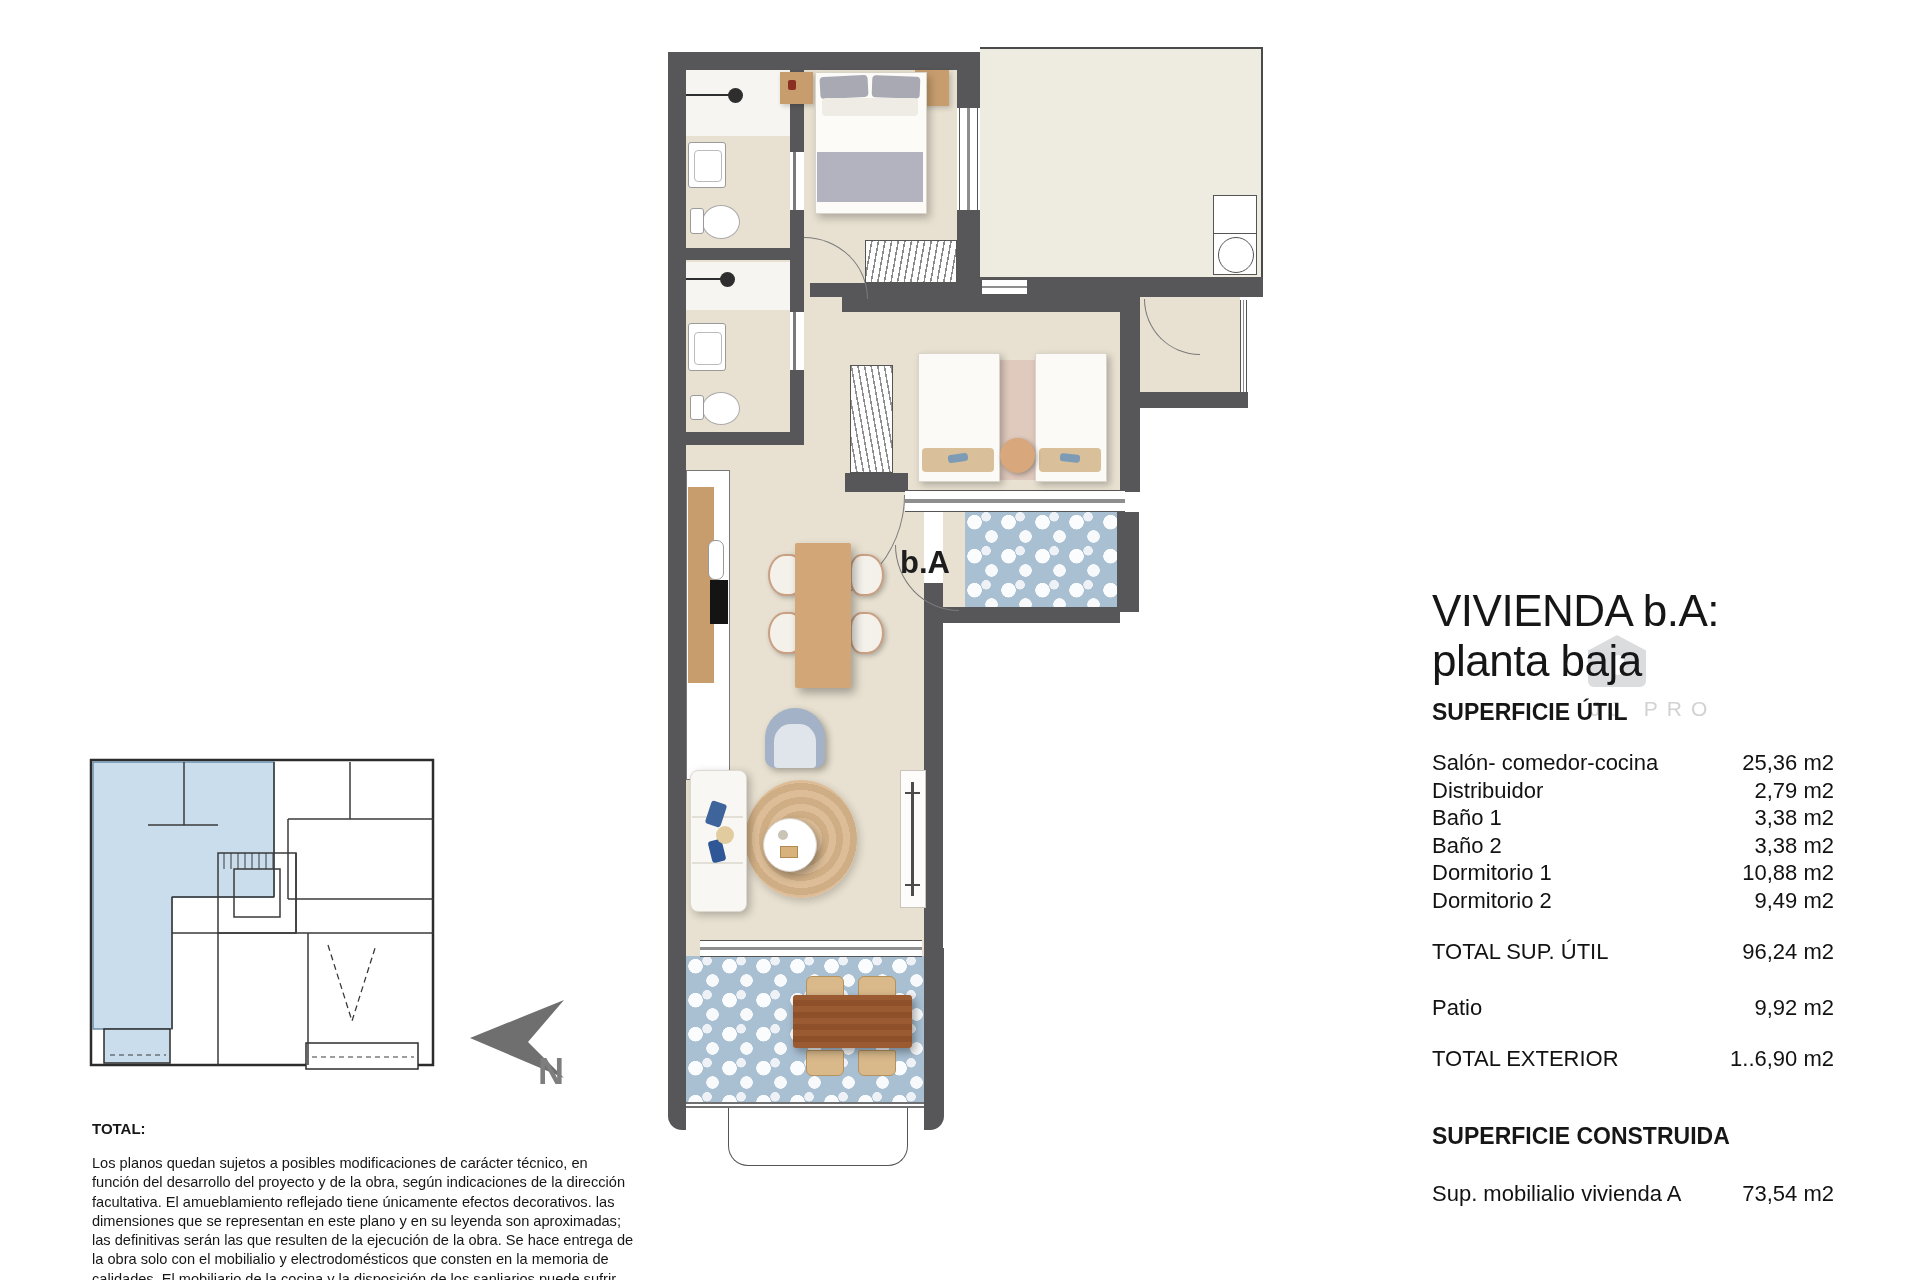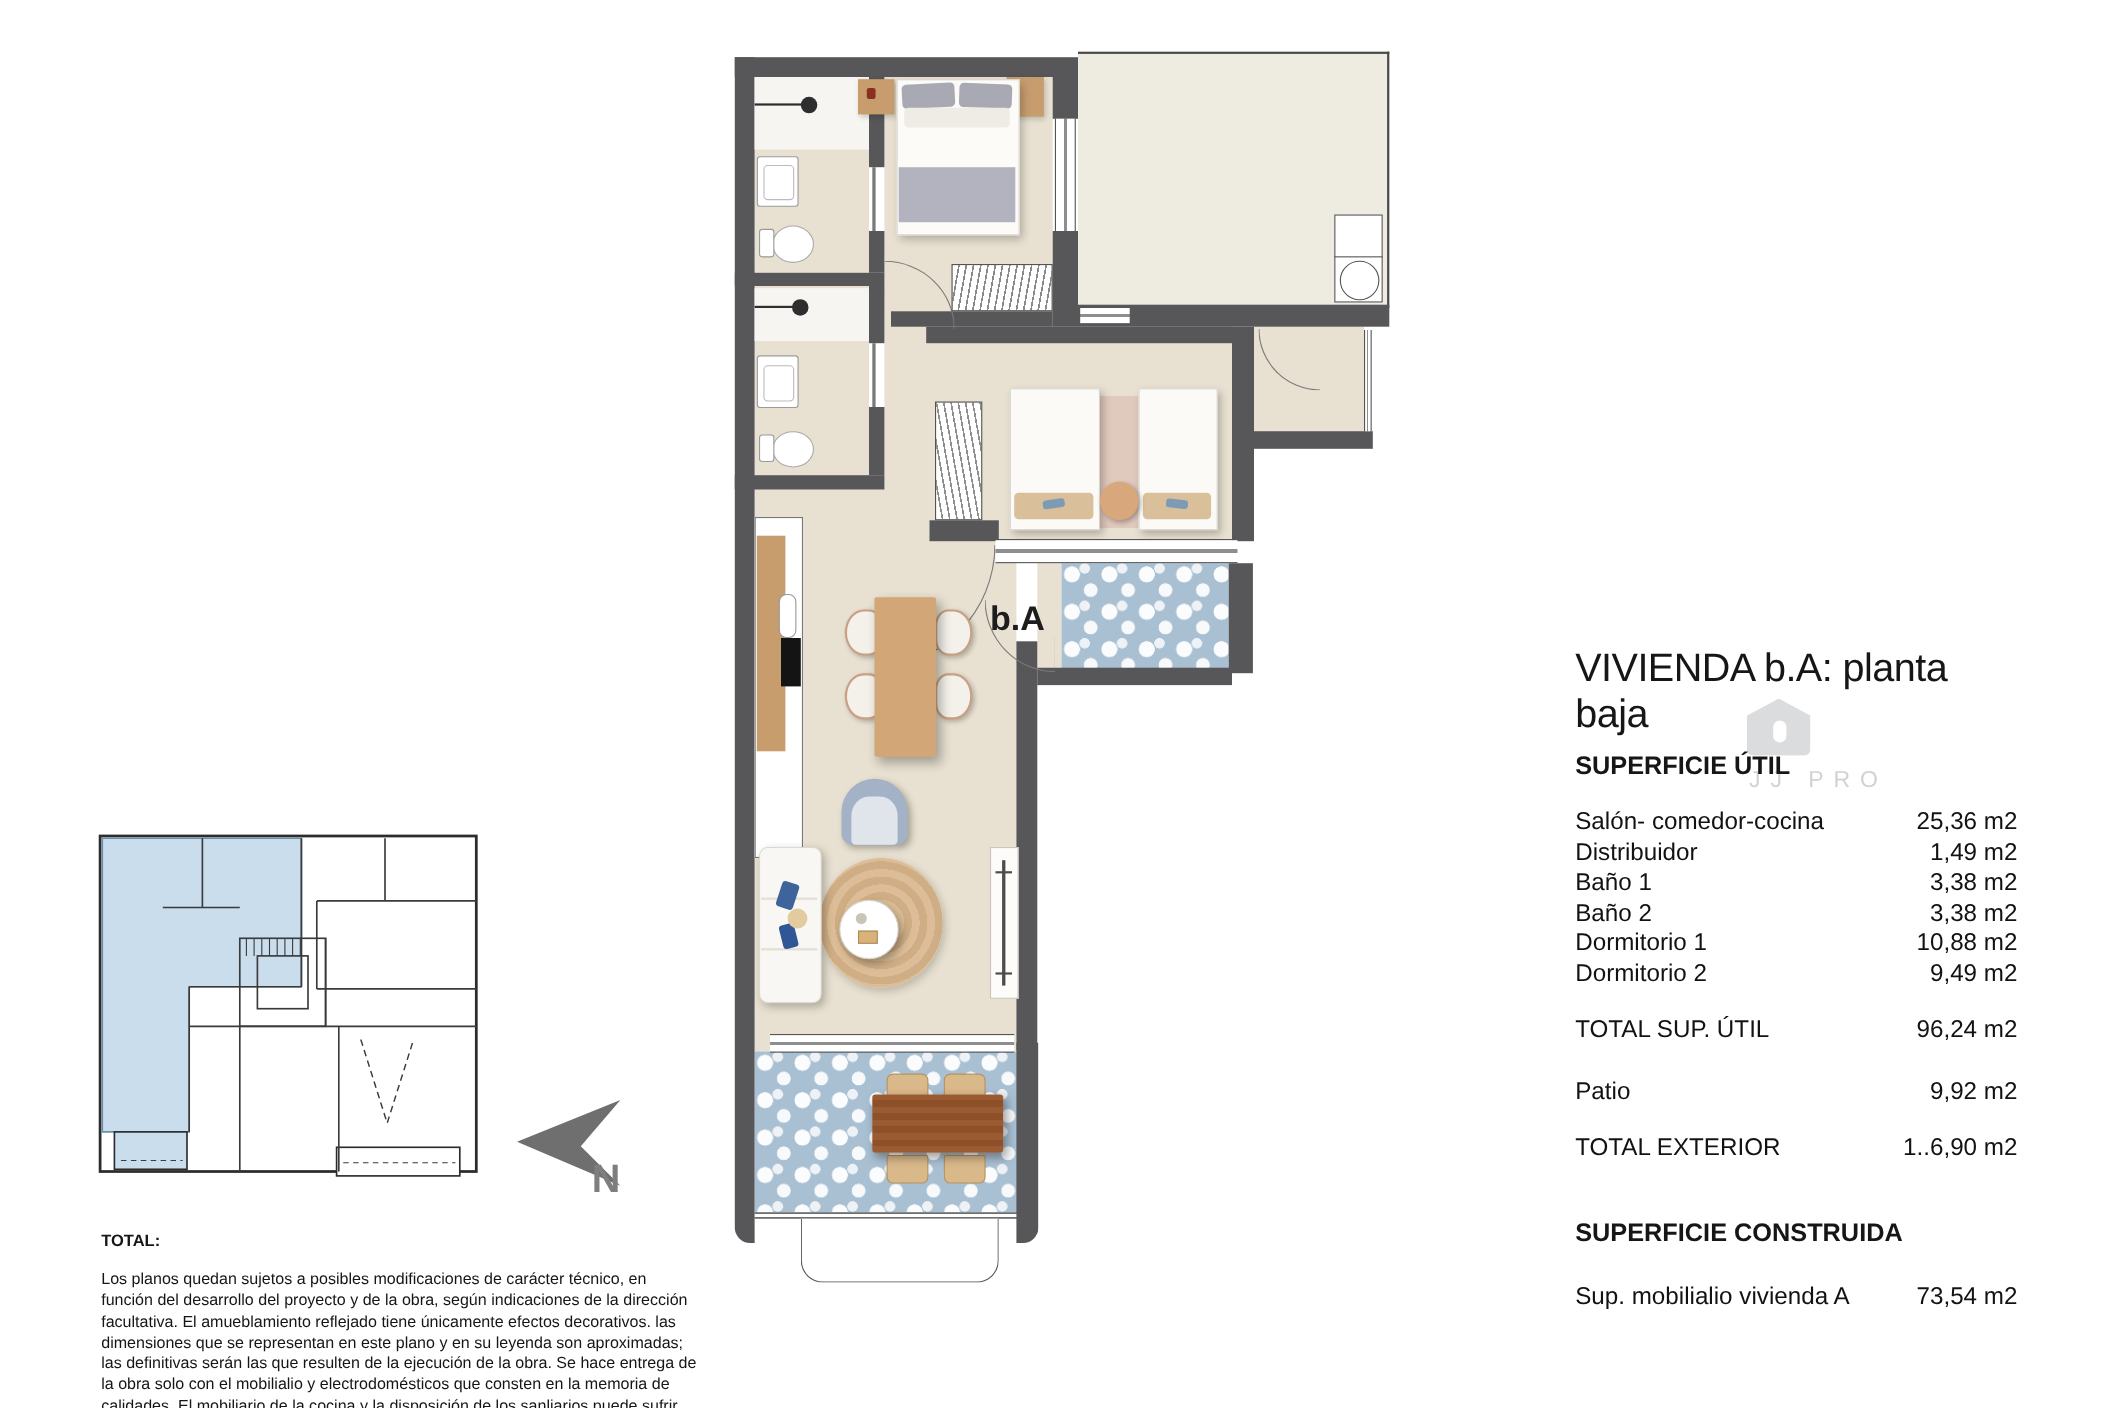--- a/index.html
+++ b/index.html
@@ -26,21 +26,21 @@
   .arcBL{position:absolute;border-left:1.5px solid #7a7a7a;border-bottom:1.5px solid #7a7a7a;
          border-bottom-left-radius:100% 100%;box-sizing:border-box;}
   .arcBR{position:absolute;border-right:1.5px solid #7a7a7a;border-bottom:1.5px solid #7a7a7a;
          border-bottom-right-radius:100% 100%;box-sizing:border-box;}
   .arcTR{position:absolute;border-right:1.5px solid #7a7a7a;border-top:1.5px solid #7a7a7a;
          border-top-right-radius:100% 100%;box-sizing:border-box;}
   .white-fx{position:absolute;background:#fff;border:1px solid #9a9a9a;box-sizing:border-box;border-radius:3px;}
   .wood{position:absolute;background:#c79d6e;}
   
   #panel{position:absolute;left:1432px;top:586px;width:402px;}
-  #panel .title{font-size:36px;font-weight:500;letter-spacing:-.5px;color:#161616;}
+  #panel .title{font-size:44px;font-weight:500;letter-spacing:-.5px;color:#161616;}
   #panel .section{font-size:23px;font-weight:600;color:#161616;margin-top:13px;}
   .rowlist{margin-top:23px;}
   .arow{display:flex;align-items:flex-end;font-size:22px;line-height:27.5px;color:#121212;}
   .arow .leader{flex:1;margin:0 1px;background-image:radial-gradient(circle,#1a1a1a 1.5px,transparent 1.8px);
         background-size:6.5px 6.5px;background-repeat:repeat-x;background-position:0 calc(100% - 5px);}
   .gap24{height:24px;} .gap28{height:28px;} .gap50{height:50px;} .gap30{height:30px;}
   
   #nota{position:absolute;left:92px;top:1120px;width:545px;color:#161616;}
   #nota .nh{font-size:15px;font-weight:700;}
   #nota .nb{margin-top:17px;font-size:14.6px;line-height:19.3px;}
@@ -243,21 +243,21 @@
 
     <div class="rowlist">
       <div class="arow">
         <span>Salón- comedor-cocina</span>
           <span class="leader"></span>
           <span>25,36 m2</span>
       </div>
       <div class="arow">
         <span>Distribuidor</span>
           <span class="leader"></span>
-          <span>1,49 m2</span>
+          <span>2,79 m2</span>
       </div>
       <div class="arow">
         <span>Baño 1</span>
           <span class="leader"></span>
           <span>3,38 m2</span>
       </div>
       <div class="arow">
         <span>Baño 2</span>
           <span class="leader"></span>
           <span>3,38 m2</span>

